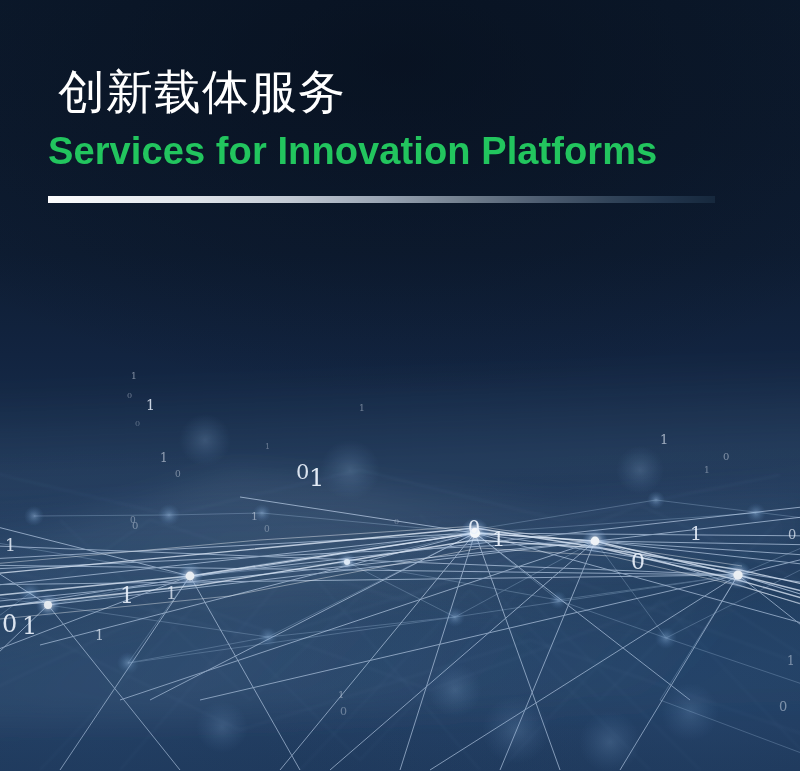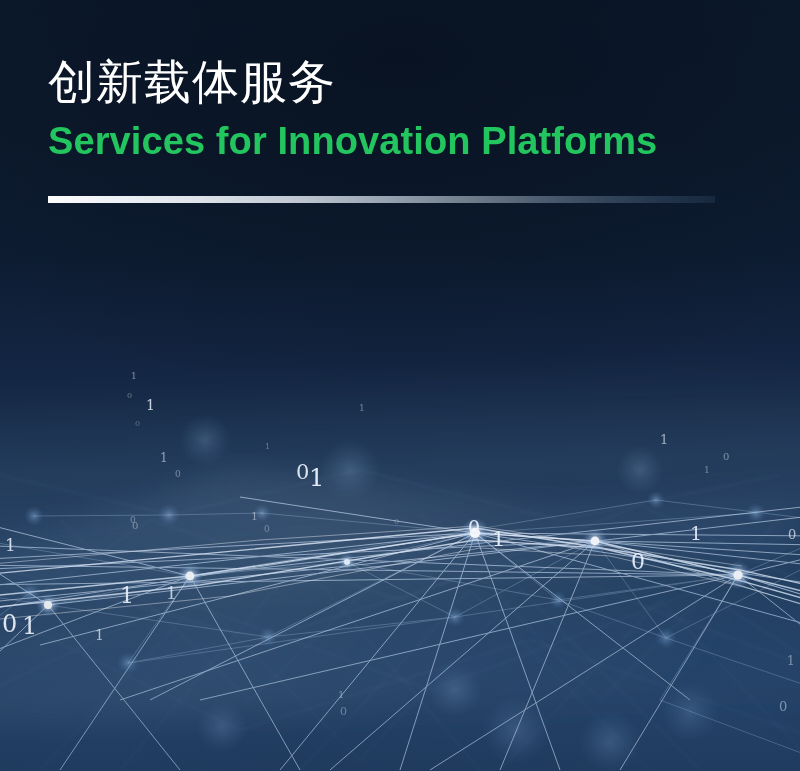--- a/index.html
+++ b/index.html
@@ -63,21 +63,21 @@
   }
 
   
   .header {
     position: absolute;
     left: 48px;
     top: 56px;
     width: 700px;
   }
   .title-cn {
-    margin: 0;
+    margin: 10px;
     font-size: 47px;
     line-height: 1.12;
     letter-spacing: 1px;
     color: #ffffff;
     font-weight: 400;
     white-space: nowrap;
   }
   .title-en {
     margin: 12px 0 0 0;
     font-size: 38px;

